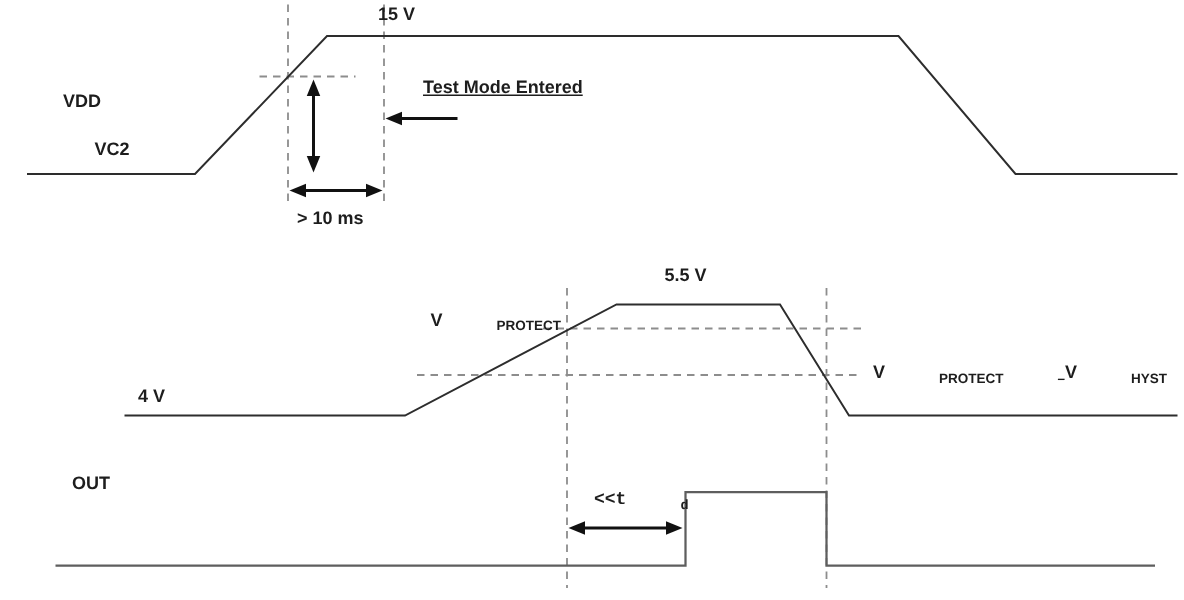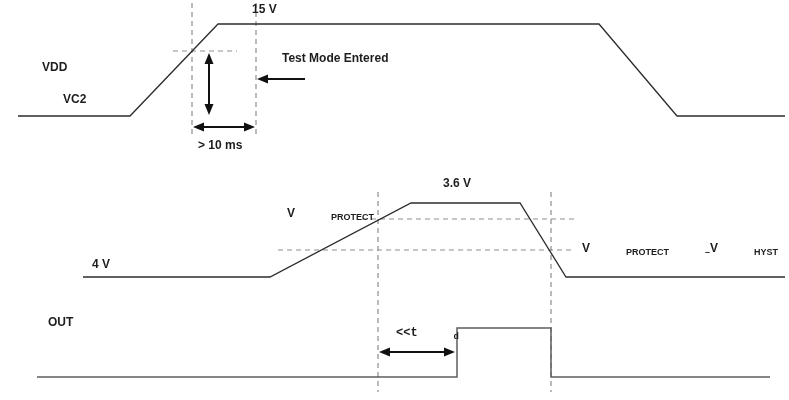--- a/index.html
+++ b/index.html
@@ -70,26 +70,26 @@
         <line class="arrow-shaft" x1="387" y1="352" x2="447" y2="352"></line>
         <polygon class="arrow-head" points="379,352 390,347.5 390,356.5"></polygon>
         <polygon class="arrow-head" points="455,352 444,347.5 444,356.5"></polygon>
       </g>
     </g>
   </svg>
 
   <div class="label" style="left:42px;  top:61px;">VDD</div>
   <div class="label" style="left:63px;  top:93px;">VC2</div>
   <div class="label" style="left:252px; top:3px;">15 V</div>
-  <div class="label" style="left:282px; top:52px;">Test Mode Entered</div>
+  <div class="label" style="left:282px; top:52px;text-decoration:underline;">Test Mode Entered</div>
   <div class="label" style="left:198px; top:139px;">&gt; 10 ms</div>
 
 
   <div class="label" style="left:92px; top:258px;">4 V</div>
-  <div class="label" style="left:443px; top:177px;">3.6 V</div>
+  <div class="label" style="left:443px; top:177px;">5.5 V</div>
 
   <div class="label" style="left:287px; top:207px;">
     <span>V</span><span class="sub">PROTECT</span>
   </div>
 
   <div class="label" style="left:582px; top:242px;text-align:right;">
     <span>V</span><span class="sub">PROTECT</span><span class="sub">–</span><span>V</span><span class="sub">HYST</span>
   </div>
 
   <div class="label" style="left:48px; top:316px;">OUT</div>

